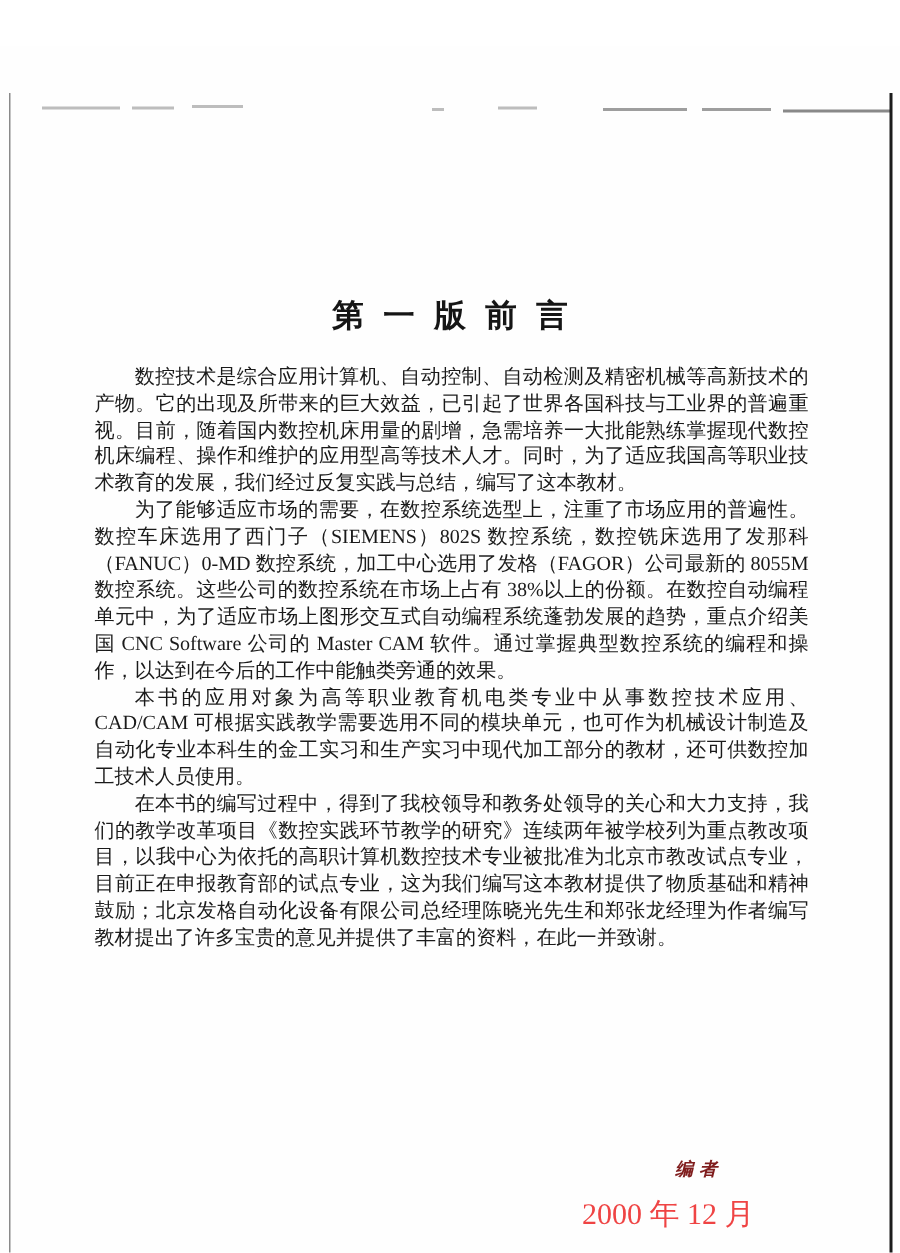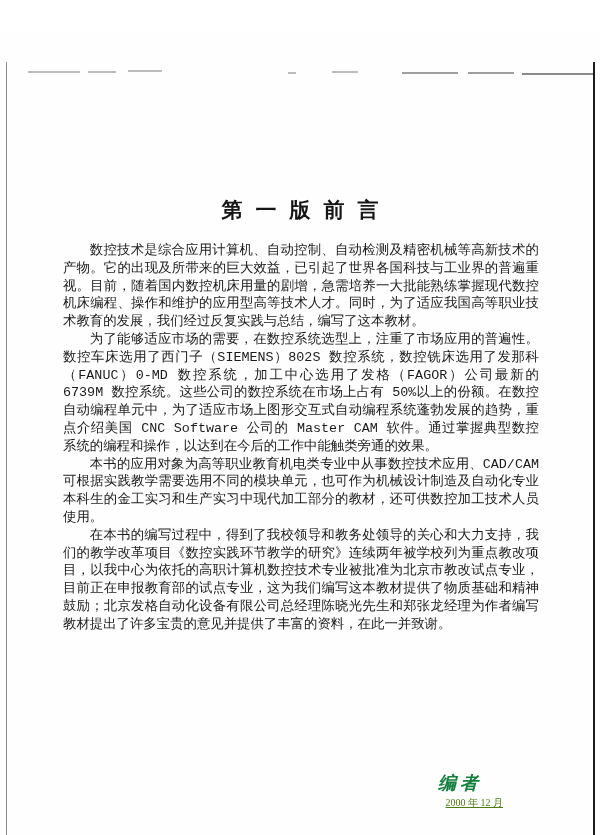--- a/index.html
+++ b/index.html
@@ -44,30 +44,30 @@
     text-align: center;
     font-size: 21px; font-weight: bold; color: #151515;
     letter-spacing: 13px; text-indent: 13px;
   }
   .body-text {
     position: absolute; top: 180px; left: 63px; width: 476px;
     font-size: 13.4px; line-height: 17.8px;
     color: #1a1a1a;
     text-align: justify;
   }
-  .body-text p { margin: 0; text-indent: 2em; font-family: Liberation Mono, monospace; }
+  .body-text p { margin: 0; text-indent: 2em; }
 
   .signature {
     position: absolute; top: 709px; right: 118px;
-    font-size: 18px; font-weight: bold; font-style: italic;
-    color: #15803d; letter-spacing: 4px;
+    font-size: 12px; font-weight: bold; font-style: italic;
+    color: #7f1d1d; letter-spacing: 4px;
   }
   .sig-date {
     position: absolute; top: 734px; right: 97px;
-    font-size: 10px; color: #4d7c0f; text-decoration: underline;
+    font-size: 20px; color: #ef4444;
   }
 </style>
 </head>
 <body>
 
 <div class="page">
 
   <div class="artifact a1"></div>
   <div class="artifact a2"></div>
   <div class="artifact a3"></div>
@@ -78,21 +78,21 @@
   <div class="artifact a8"></div>
 
   <div class="border-left"></div>
   <div class="border-right"></div>
   <div class="border-bottom"></div>
 
   <div class="title">第一版前言</div>
 
   <div class="body-text">
     <p>数控技术是综合应用计算机、自动控制、自动检测及精密机械等高新技术的产物。它的出现及所带来的巨大效益，已引起了世界各国科技与工业界的普遍重视。目前，随着国内数控机床用量的剧增，急需培养一大批能熟练掌握现代数控机床编程、操作和维护的应用型高等技术人才。同时，为了适应我国高等职业技术教育的发展，我们经过反复实践与总结，编写了这本教材。</p>
-    <p>为了能够适应市场的需要，在数控系统选型上，注重了市场应用的普遍性。数控车床选用了西门子（SIEMENS）802S 数控系统，数控铣床选用了发那科（FANUC）0-MD 数控系统，加工中心选用了发格（FAGOR）公司最新的 6739M 数控系统。这些公司的数控系统在市场上占有 50%以上的份额。在数控自动编程单元中，为了适应市场上图形交互式自动编程系统蓬勃发展的趋势，重点介绍美国 CNC Software 公司的 Master CAM 软件。通过掌握典型数控系统的编程和操作，以达到在今后的工作中能触类旁通的效果。</p>
+    <p>为了能够适应市场的需要，在数控系统选型上，注重了市场应用的普遍性。数控车床选用了西门子（SIEMENS）802S 数控系统，数控铣床选用了发那科（FANUC）0-MD 数控系统，加工中心选用了发格（FAGOR）公司最新的 8055M 数控系统。这些公司的数控系统在市场上占有 38%以上的份额。在数控自动编程单元中，为了适应市场上图形交互式自动编程系统蓬勃发展的趋势，重点介绍美国 CNC Software 公司的 Master CAM 软件。通过掌握典型数控系统的编程和操作，以达到在今后的工作中能触类旁通的效果。</p>
     <p>本书的应用对象为高等职业教育机电类专业中从事数控技术应用、CAD/CAM 可根据实践教学需要选用不同的模块单元，也可作为机械设计制造及自动化专业本科生的金工实习和生产实习中现代加工部分的教材，还可供数控加工技术人员使用。</p>
     <p>在本书的编写过程中，得到了我校领导和教务处领导的关心和大力支持，我们的教学改革项目《数控实践环节教学的研究》连续两年被学校列为重点教改项目，以我中心为依托的高职计算机数控技术专业被批准为北京市教改试点专业，目前正在申报教育部的试点专业，这为我们编写这本教材提供了物质基础和精神鼓励；北京发格自动化设备有限公司总经理陈晓光先生和郑张龙经理为作者编写教材提出了许多宝贵的意见并提供了丰富的资料，在此一并致谢。</p>
   </div>
 
   <div class="signature">编者</div>
   <div class="sig-date">2000 年 12 月</div>
 
 </div>
 
 </body></html>

